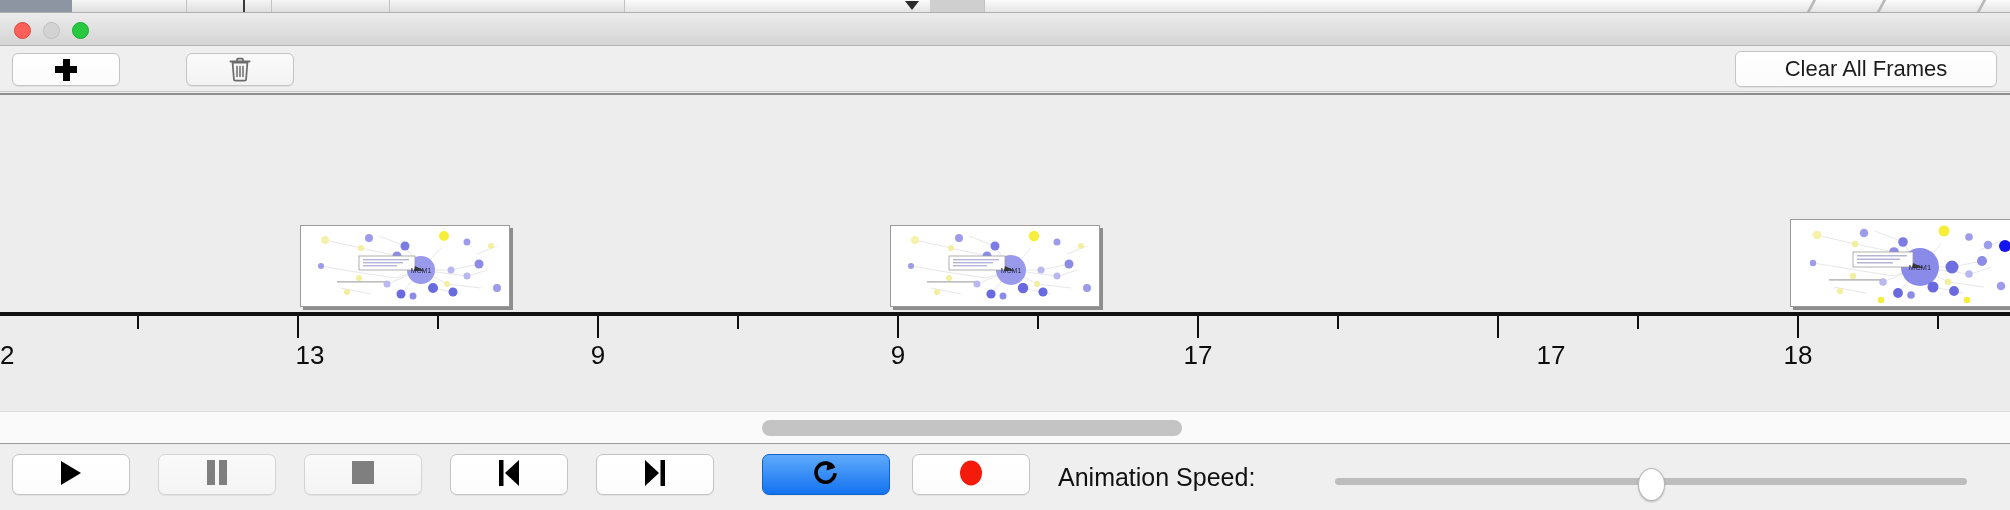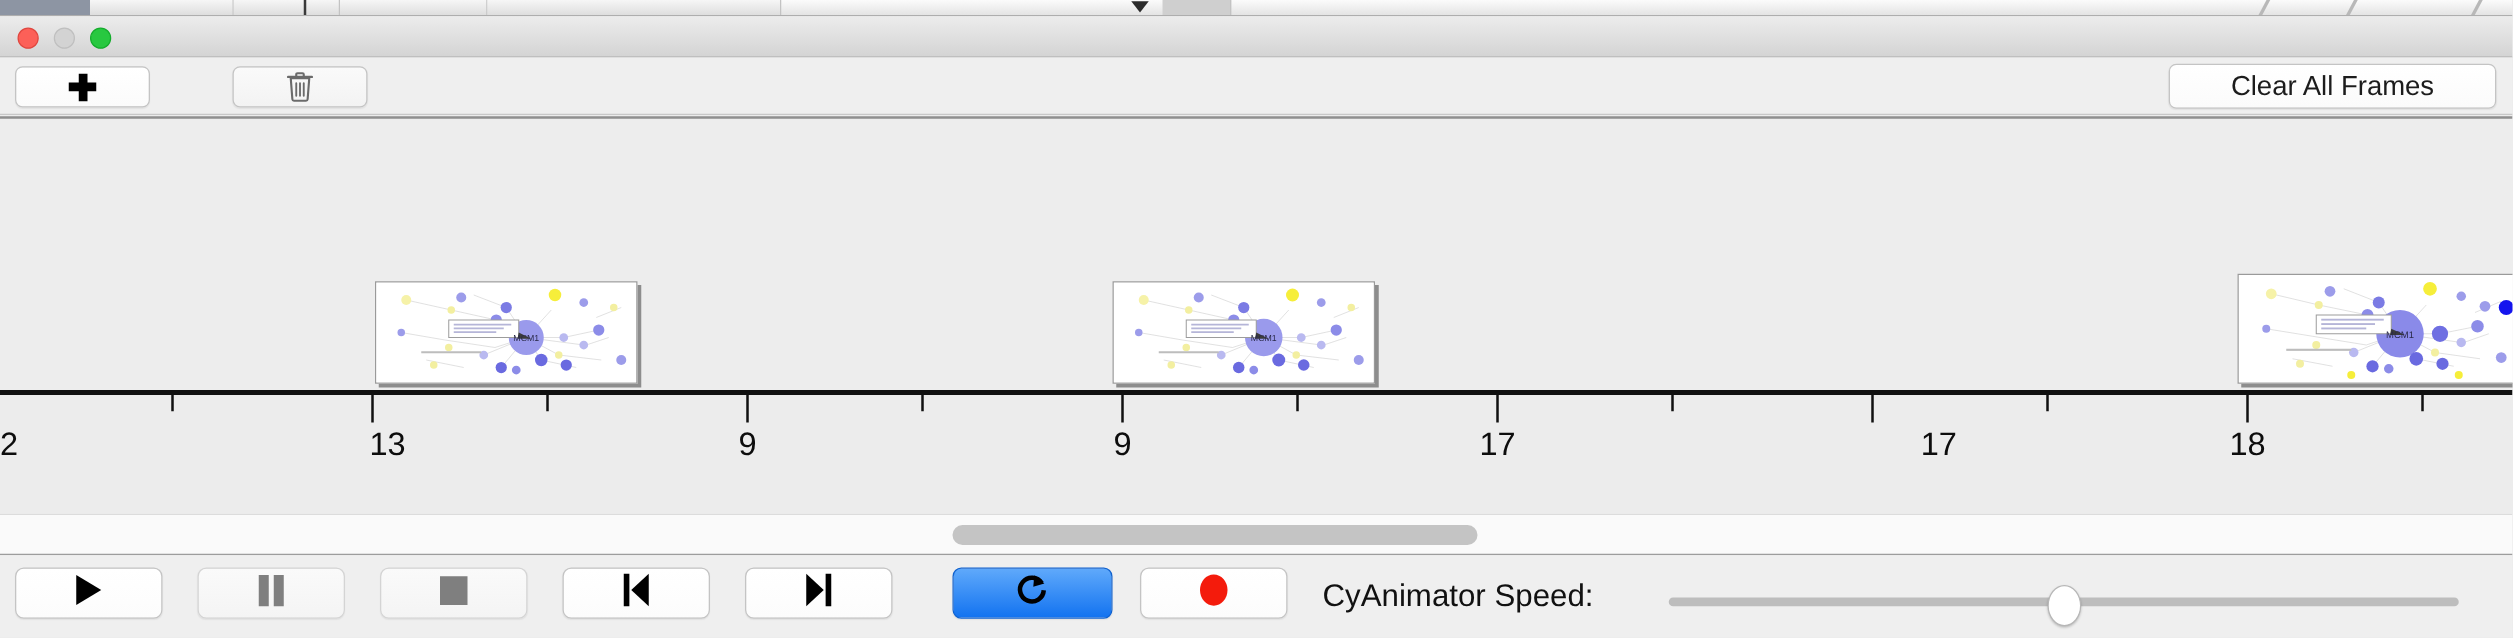--- a/index.html
+++ b/index.html
@@ -460,19 +460,19 @@
     </div>
 
     <div class="cbtn" style="left:912px;width:118px;">
       <span>
         <svg width="26" height="28" viewBox="0 0 26 28">
             <ellipse cx="13" cy="14" rx="11" ry="12.5" fill="#f41b0c"></ellipse>
           </svg>
       </span>
     </div>
 
-    <div class="speed-label">CyAnimator Speed:</div>
+    <div class="speed-label">Animation Speed:</div>
   </div>
 
   <div class="slider-track"></div>
   <div class="slider-thumb"></div>
 
 </div>
 
 </body></html>

